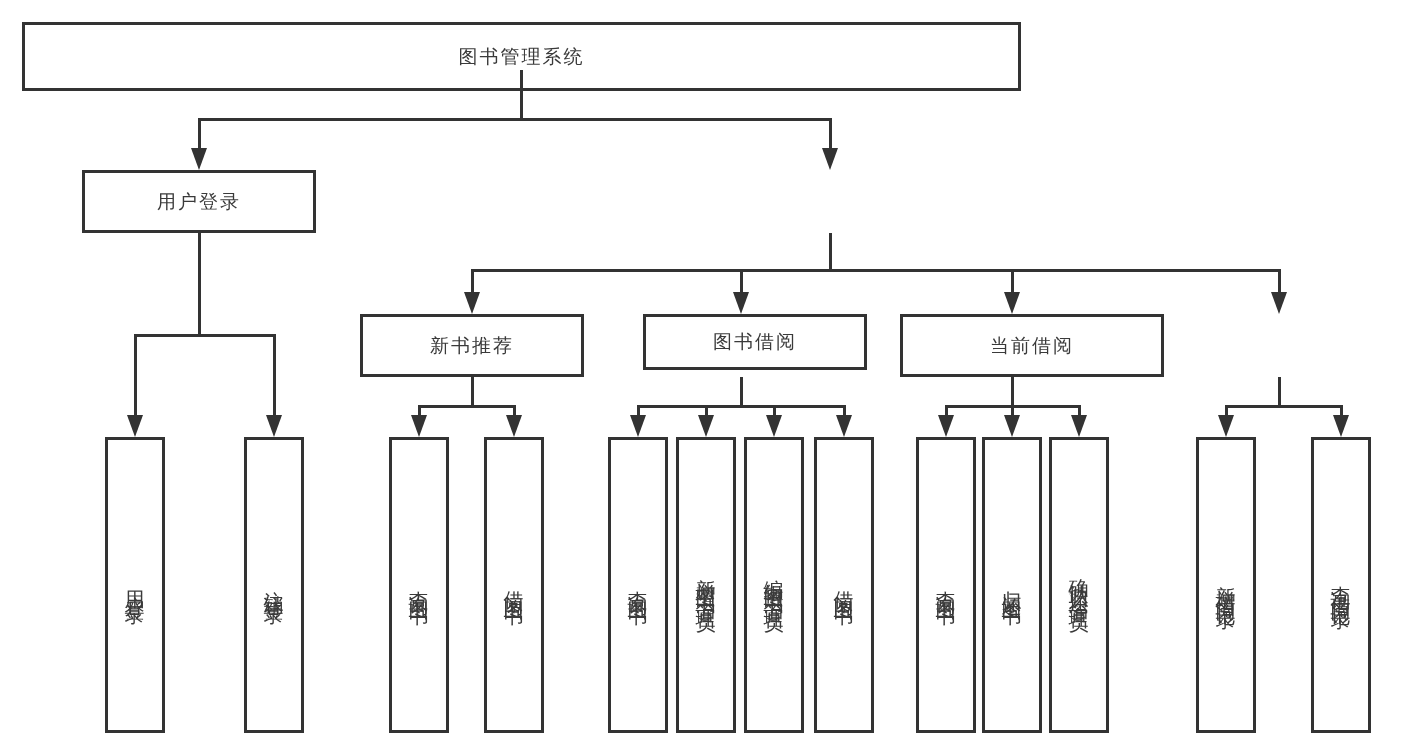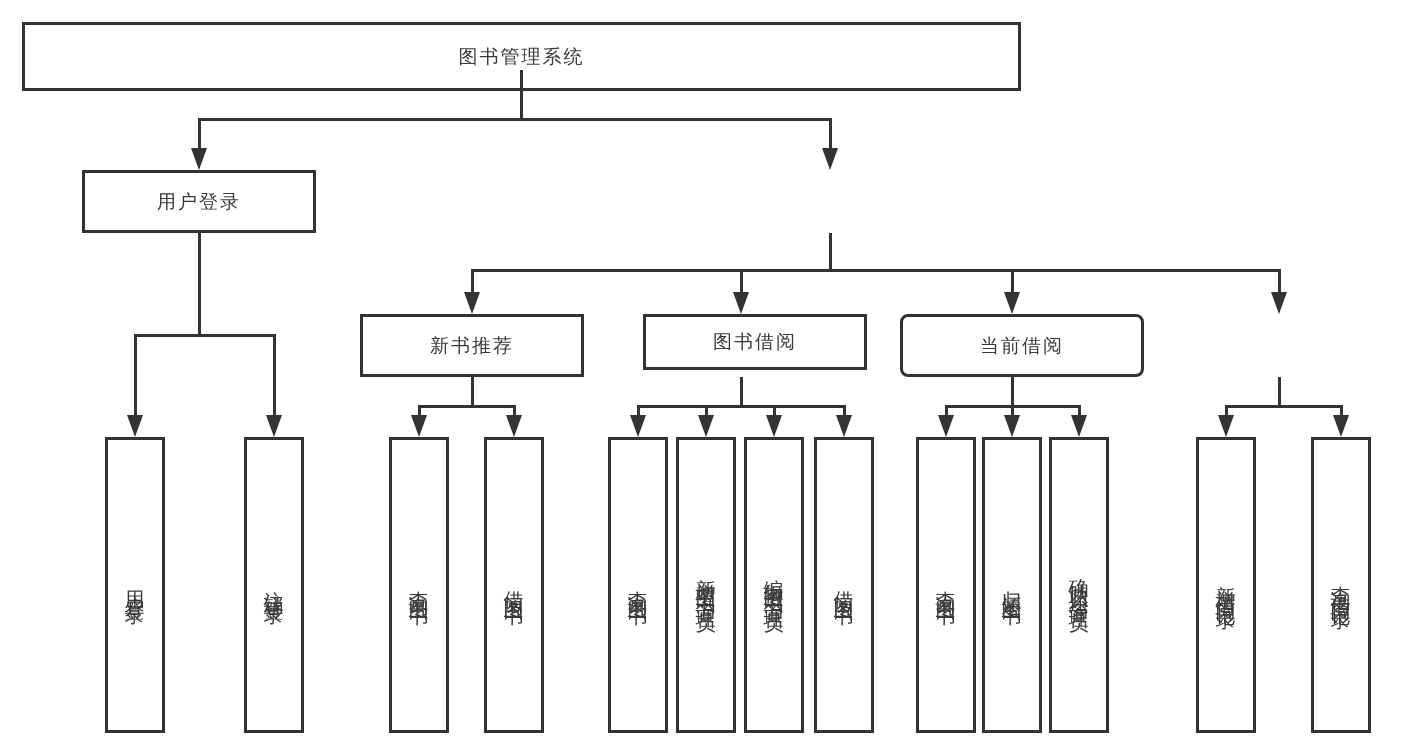--- a/index.html
+++ b/index.html
@@ -69,21 +69,21 @@
   <div class="arrow" style="left:464px;top:292px;"></div>
   <div class="vl" style="left:740px;top:269px;height:25px;"></div>
   <div class="arrow" style="left:733px;top:292px;"></div>
   <div class="vl" style="left:1011px;top:269px;height:25px;"></div>
   <div class="arrow" style="left:1004px;top:292px;"></div>
   <div class="vl" style="left:1278px;top:269px;height:25px;"></div>
   <div class="arrow" style="left:1271px;top:292px;"></div>
 
   <div class="box" style="left:360px;top:314px;width:224px;height:63px;">新书推荐</div>
   <div class="box" style="left:629px;top:314px;width:224px;height:56px;margin-left:14px;">图书借阅</div>
-  <div class="box" style="left:900px;top:314px;width:244px;height:63px;border-radius:8px;">当前借阅</div>
+  <div class="box" style="left:900px;top:314px;width:264px;height:63px;">当前借阅</div>
 
   <div class="vl" style="left:471px;top:377px;height:30px;"></div>
   <div class="hl" style="left:418px;top:405px;width:98px;"></div>
   <div class="vl" style="left:418px;top:405px;height:13px;"></div>
   <div class="arrow" style="left:411px;top:415px;"></div>
   <div class="vl" style="left:513px;top:405px;height:13px;"></div>
   <div class="arrow" style="left:506px;top:415px;"></div>
 
   <div class="vl" style="left:740px;top:377px;height:30px;"></div>
   <div class="hl" style="left:637px;top:405px;width:208px;"></div>

